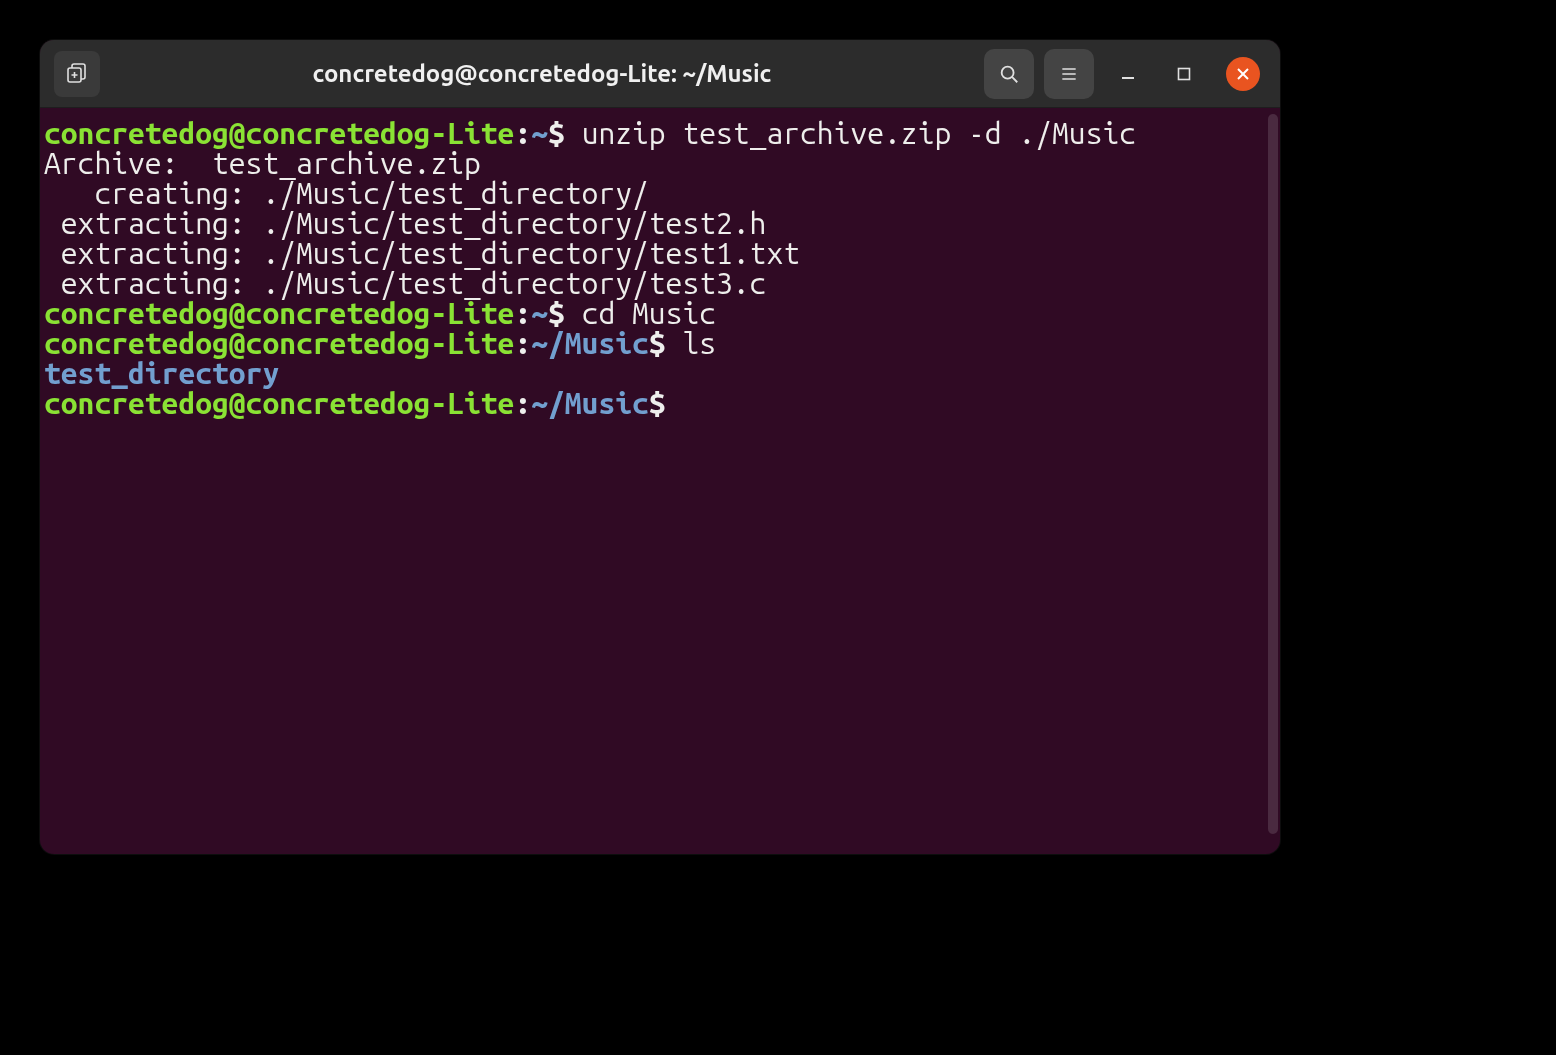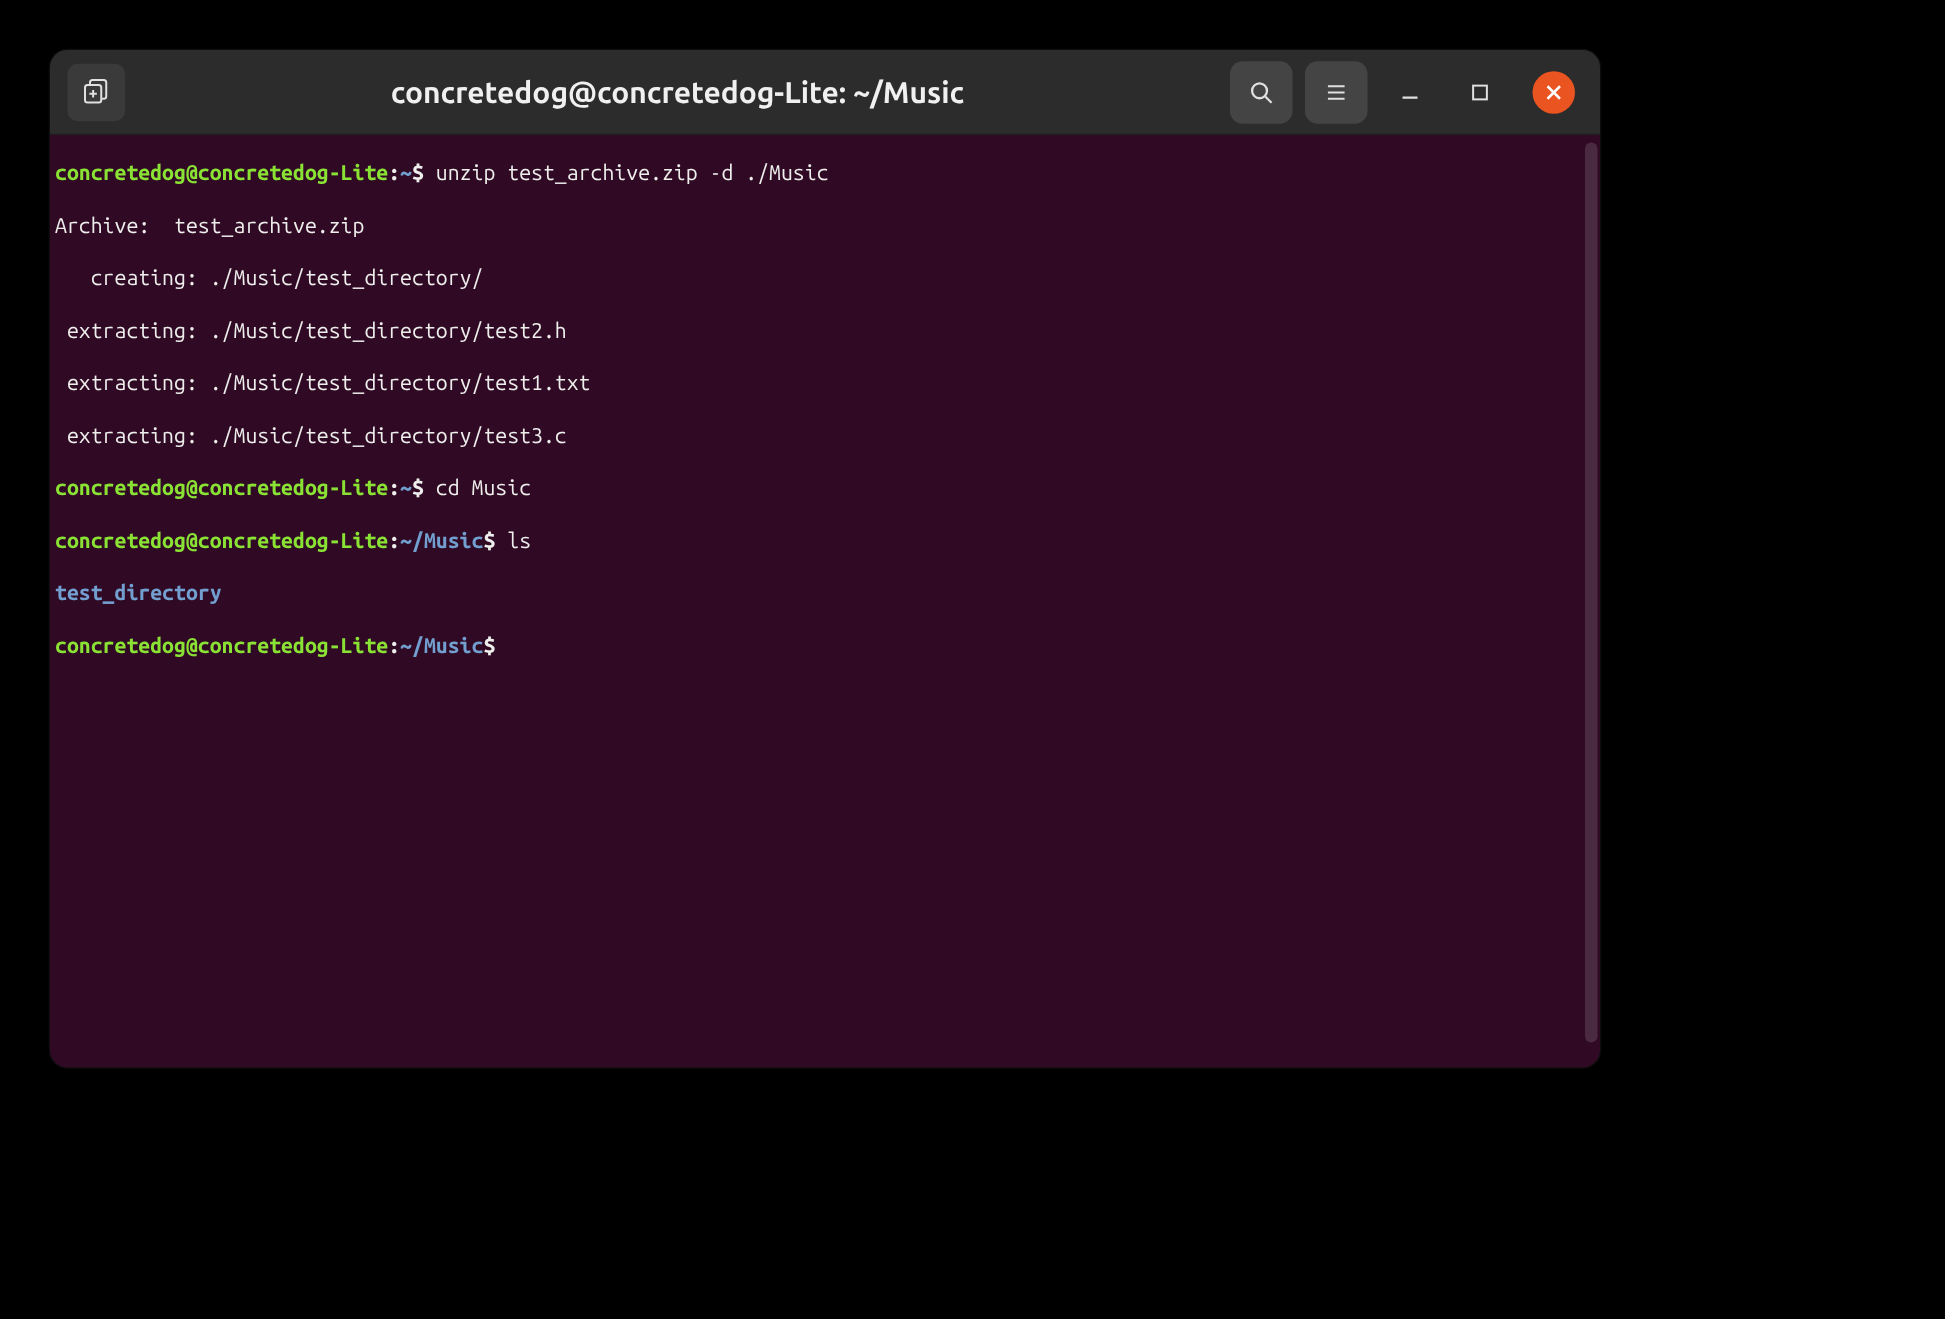--- a/index.html
+++ b/index.html
@@ -89,22 +89,22 @@
       cursor: pointer;
       color: #fff;
     }
     .terminal-body {
       flex: 1;
       padding: 10px 2px 10px 4px;
       position: relative;
       overflow: hidden;
     }
     .terminal-content {
-      font-size: 17px;
-      line-height: 42px;
+      font-size: 30px;
+      line-height: 30px;
       white-space: pre;
       color: #eeeeec;
     }
     .scrollbar {
       position: absolute;
       right: 2px;
       top: 6px;
       width: 10px;
       height: 720px;
       background: #4a2a40;

